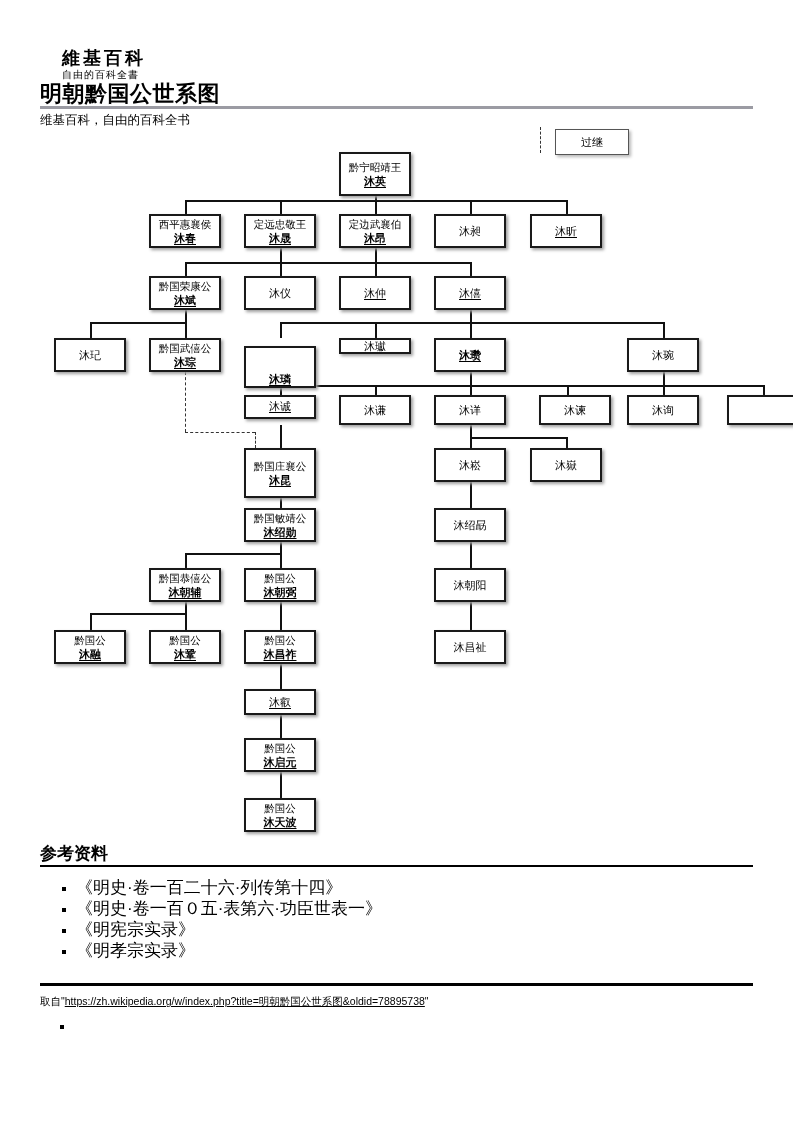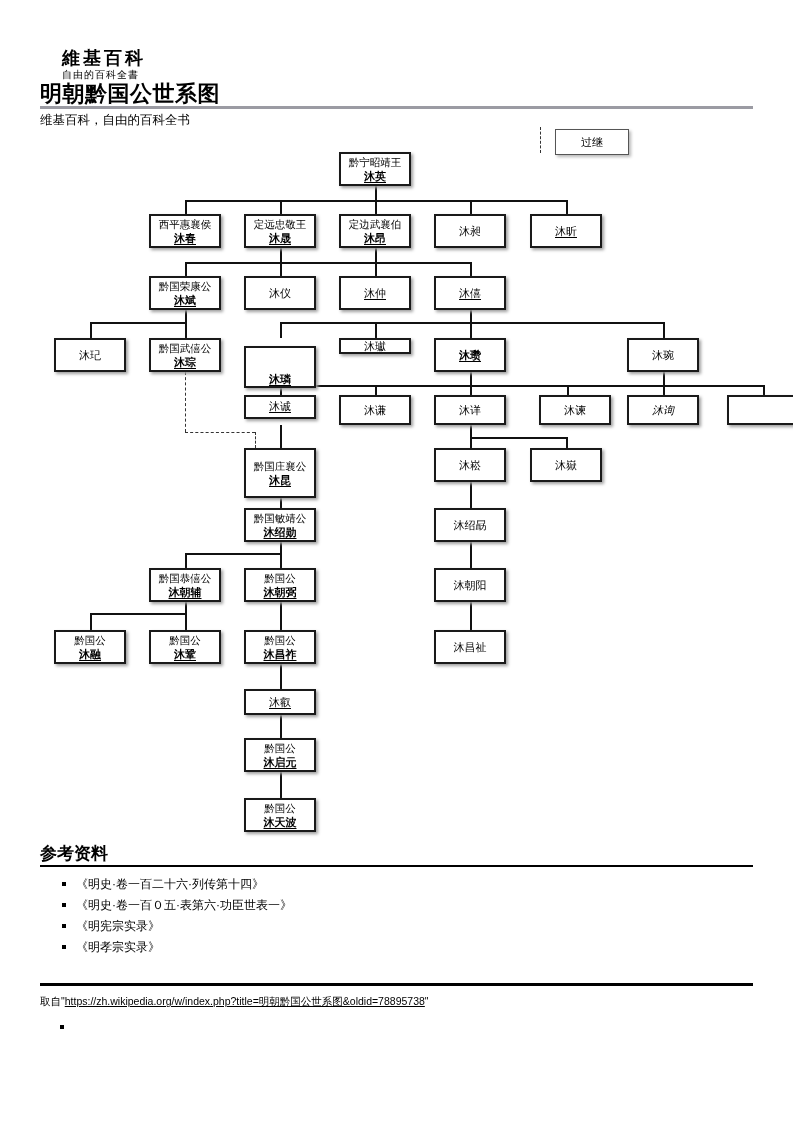--- a/index.html
+++ b/index.html
@@ -24,21 +24,21 @@
   .node .t{font-size:10.5px;line-height:14px;white-space:nowrap;}
   .node .n{font-size:11px;line-height:14px;white-space:nowrap;}
   .n.b{font-weight:bold;}
   .n.u{text-decoration:underline;text-underline-offset:2px;}
   .line{position:absolute;background:#111;}
   .line.dash-v{background:none;border-left:1.5px dashed #333;}
   .line.dash-h{background:none;border-top:1.5px dashed #333;}
   
   .refs-heading{position:absolute;left:40px;top:842px;font-size:17px;font-weight:bold;}
   .refs-rule{position:absolute;left:40px;top:865px;width:713px;height:1.5px;background:#000;}
-  .ref-item{position:absolute;left:62px;font-size:12px;}
+  .ref-item{position:absolute;left:62px;font-size:17px;}
   .sq{display:inline-block;width:4px;height:4px;background:#000;margin-right:10px;vertical-align:2px;}
   
   .footer-rule{position:absolute;left:40px;top:983px;width:713px;height:3px;background:#000;}
   .footer-text{position:absolute;left:40px;top:995px;font-size:10.5px;}
   .footer-text a{color:#000;text-decoration:underline;}
   .footer-bullet{position:absolute;left:60px;top:1025px;width:4px;height:4px;background:#000;}
 </style>
 </head>
 <body>
 
@@ -96,21 +96,21 @@
       <div class="line" style="left: 470px; top: 542px; width: 1.5px; height: 26px;"></div>
       <div class="line" style="left: 185px; top: 602px; width: 1.5px; height: 28px;"></div>
       <div class="line" style="left: 90px; top: 613px; width: 95px; height: 1.5px;"></div>
       <div class="line" style="left: 90px; top: 613px; width: 1.5px; height: 17px;"></div>
       <div class="line" style="left: 280px; top: 602px; width: 1.5px; height: 28px;"></div>
       <div class="line" style="left: 470px; top: 602px; width: 1.5px; height: 28px;"></div>
       <div class="line" style="left: 280px; top: 664px; width: 1.5px; height: 25px;"></div>
       <div class="line" style="left: 280px; top: 715px; width: 1.5px; height: 23px;"></div>
       <div class="line" style="left: 280px; top: 772px; width: 1.5px; height: 26px;"></div>
       <div class="line dash-v" style="left: 540px; top: 127px; width: 0px; height: 26px;"></div>
-      <div class="node" style="left: 339px; top: 152px; height: 34px;">
+      <div class="node" style="left: 339px; top: 152px; height: 44px;">
         <div class="t">黔宁昭靖王</div>
         <div class="n b u">沐英</div>
       </div>
       <div class="node" style="left: 149px; top: 214px; height: 34px;">
         <div class="t">西平惠襄侯</div>
         <div class="n b u">沐春</div>
       </div>
       <div class="node" style="left: 244px; top: 214px; height: 34px;">
         <div class="t">定远忠敬王</div>
         <div class="n b u">沐晟</div>
@@ -162,21 +162,21 @@
       </div>
       <div class="node" style="left: 339px; top: 395px; height: 30px;">
         <div class="n">沐谦</div>
       </div>
       <div class="node" style="left: 434px; top: 395px; height: 30px;">
         <div class="n">沐详</div>
       </div>
       <div class="node" style="left: 531px; top: 395px; height: 30px; margin-left: 8px;">
         <div class="n">沐谏</div>
       </div>
-      <div class="node" style="left: 627px; top: 395px; height: 30px; font-style: italic;">
+      <div class="node" style="left: 627px; top: 395px; height: 30px;">
         <div class="n">沐询</div>
       </div>
       <div class="node" style="left: 727px; top: 395px; height: 30px;">
         <div class="n"></div>
       </div>
       <div class="node" style="left: 244px; top: 448px; height: 50px;">
         <div class="t">黔国庄襄公</div>
         <div class="n b u">沐昆</div>
       </div>
       <div class="node" style="left: 434px; top: 448px; height: 34px;">

